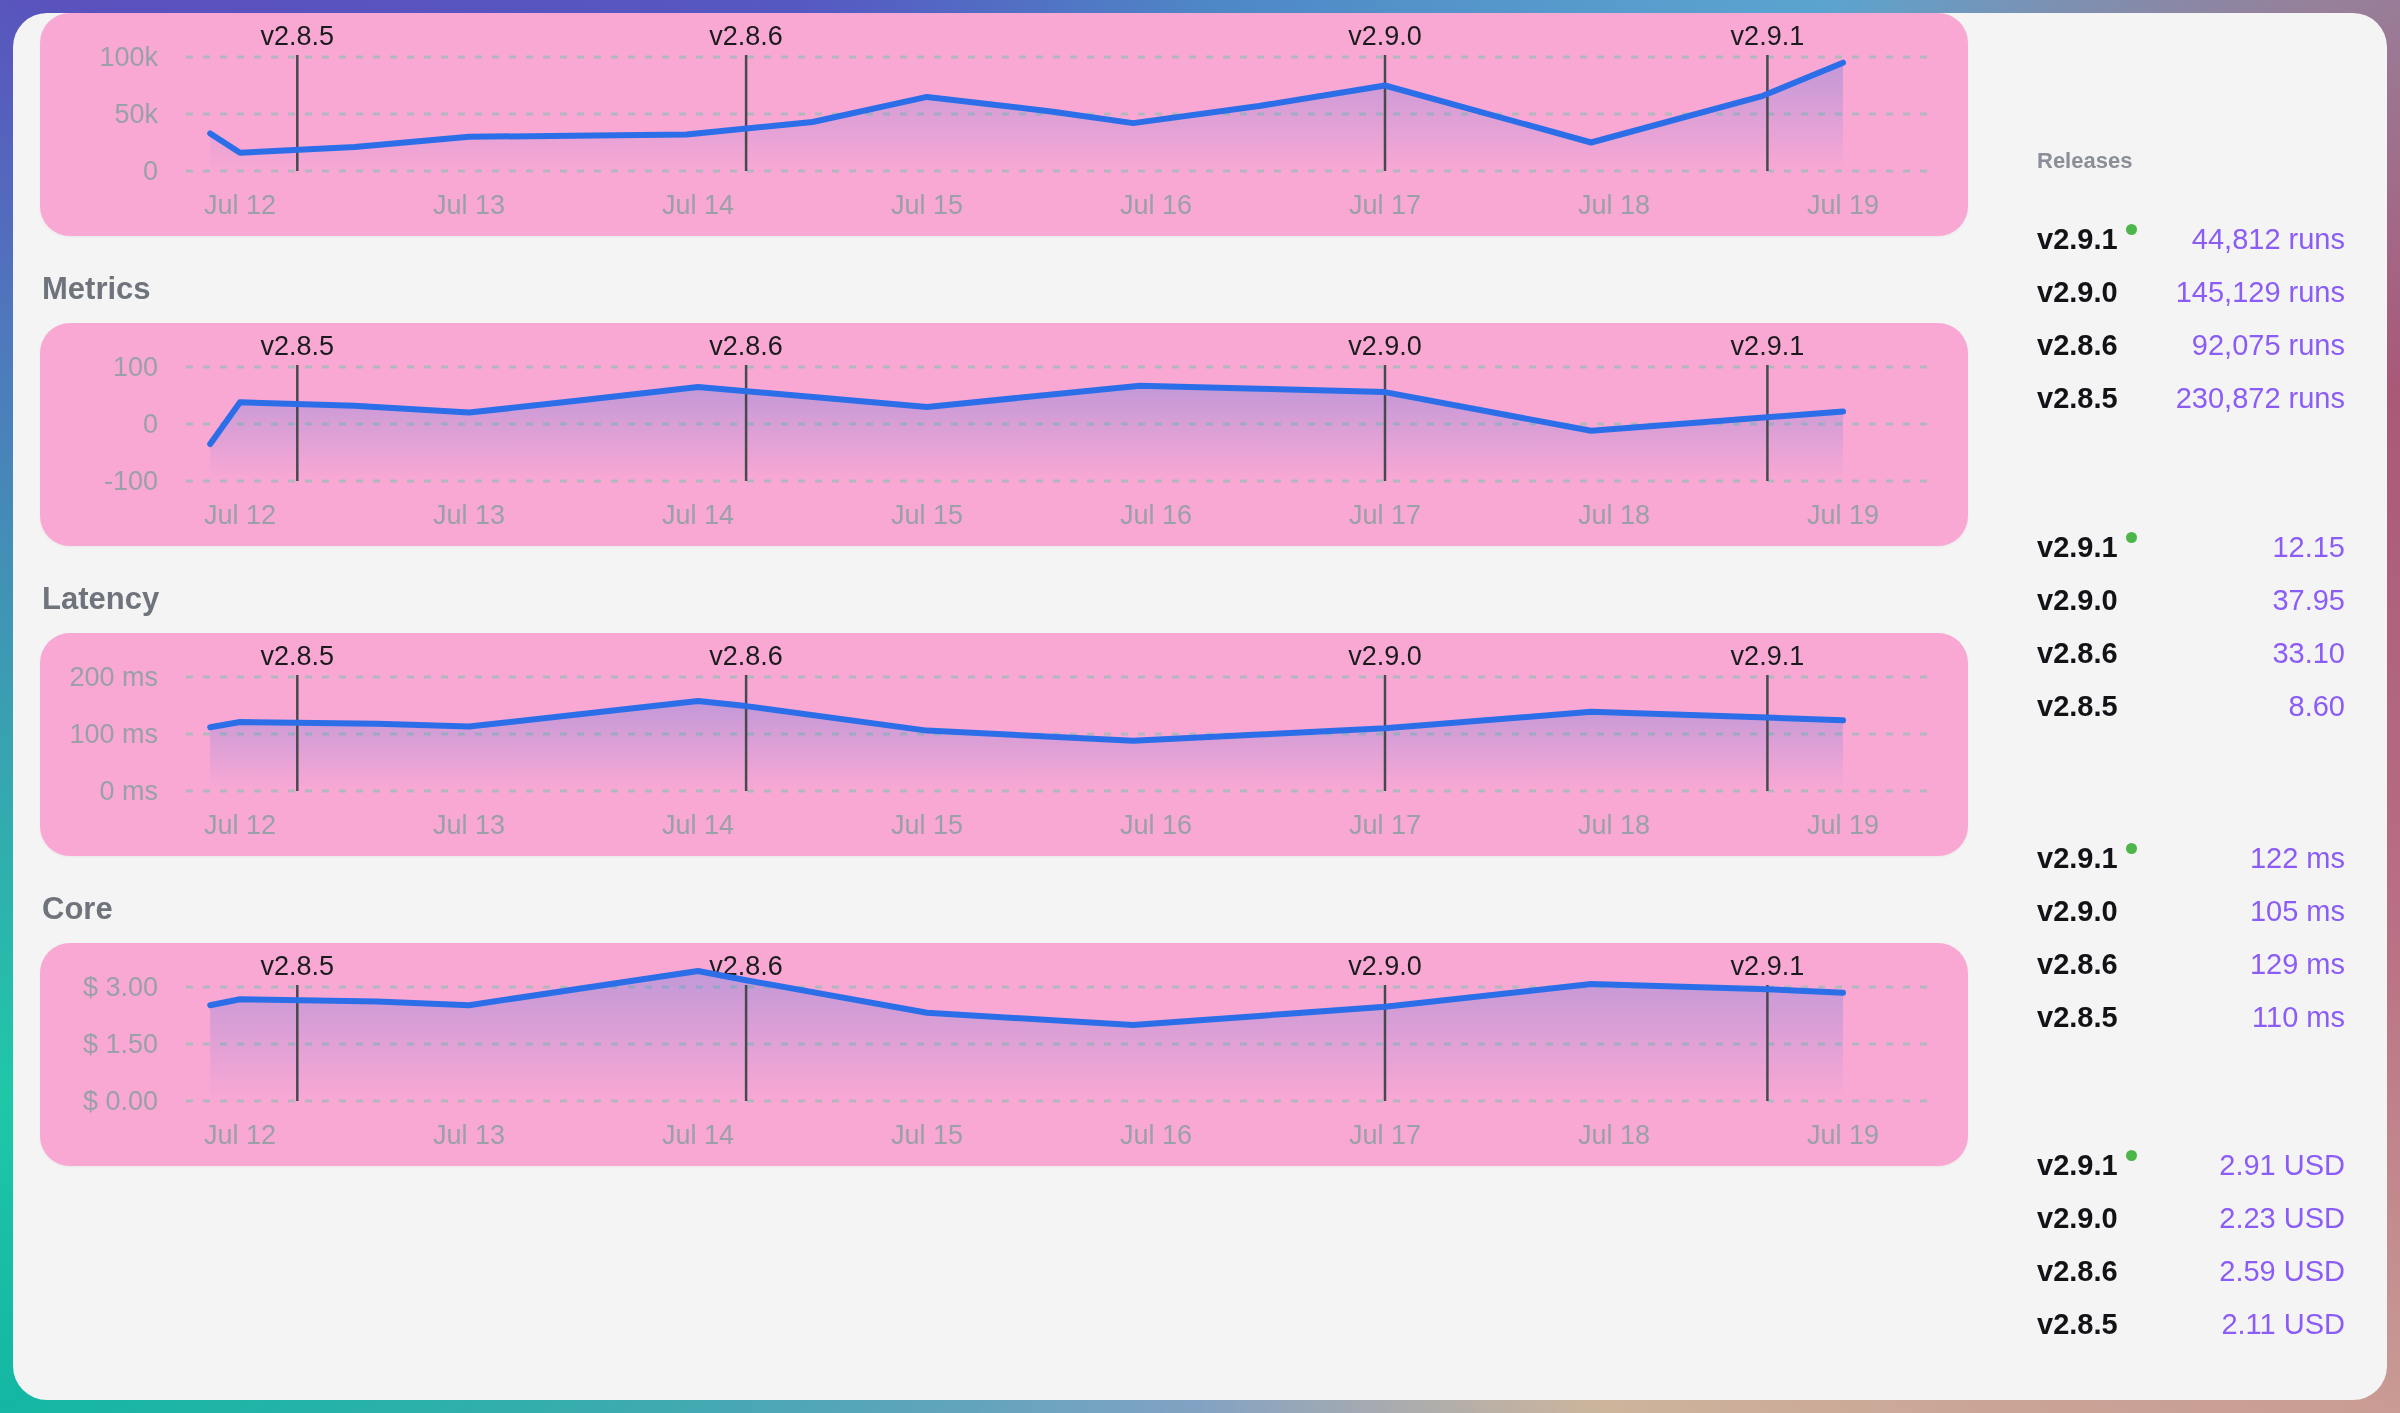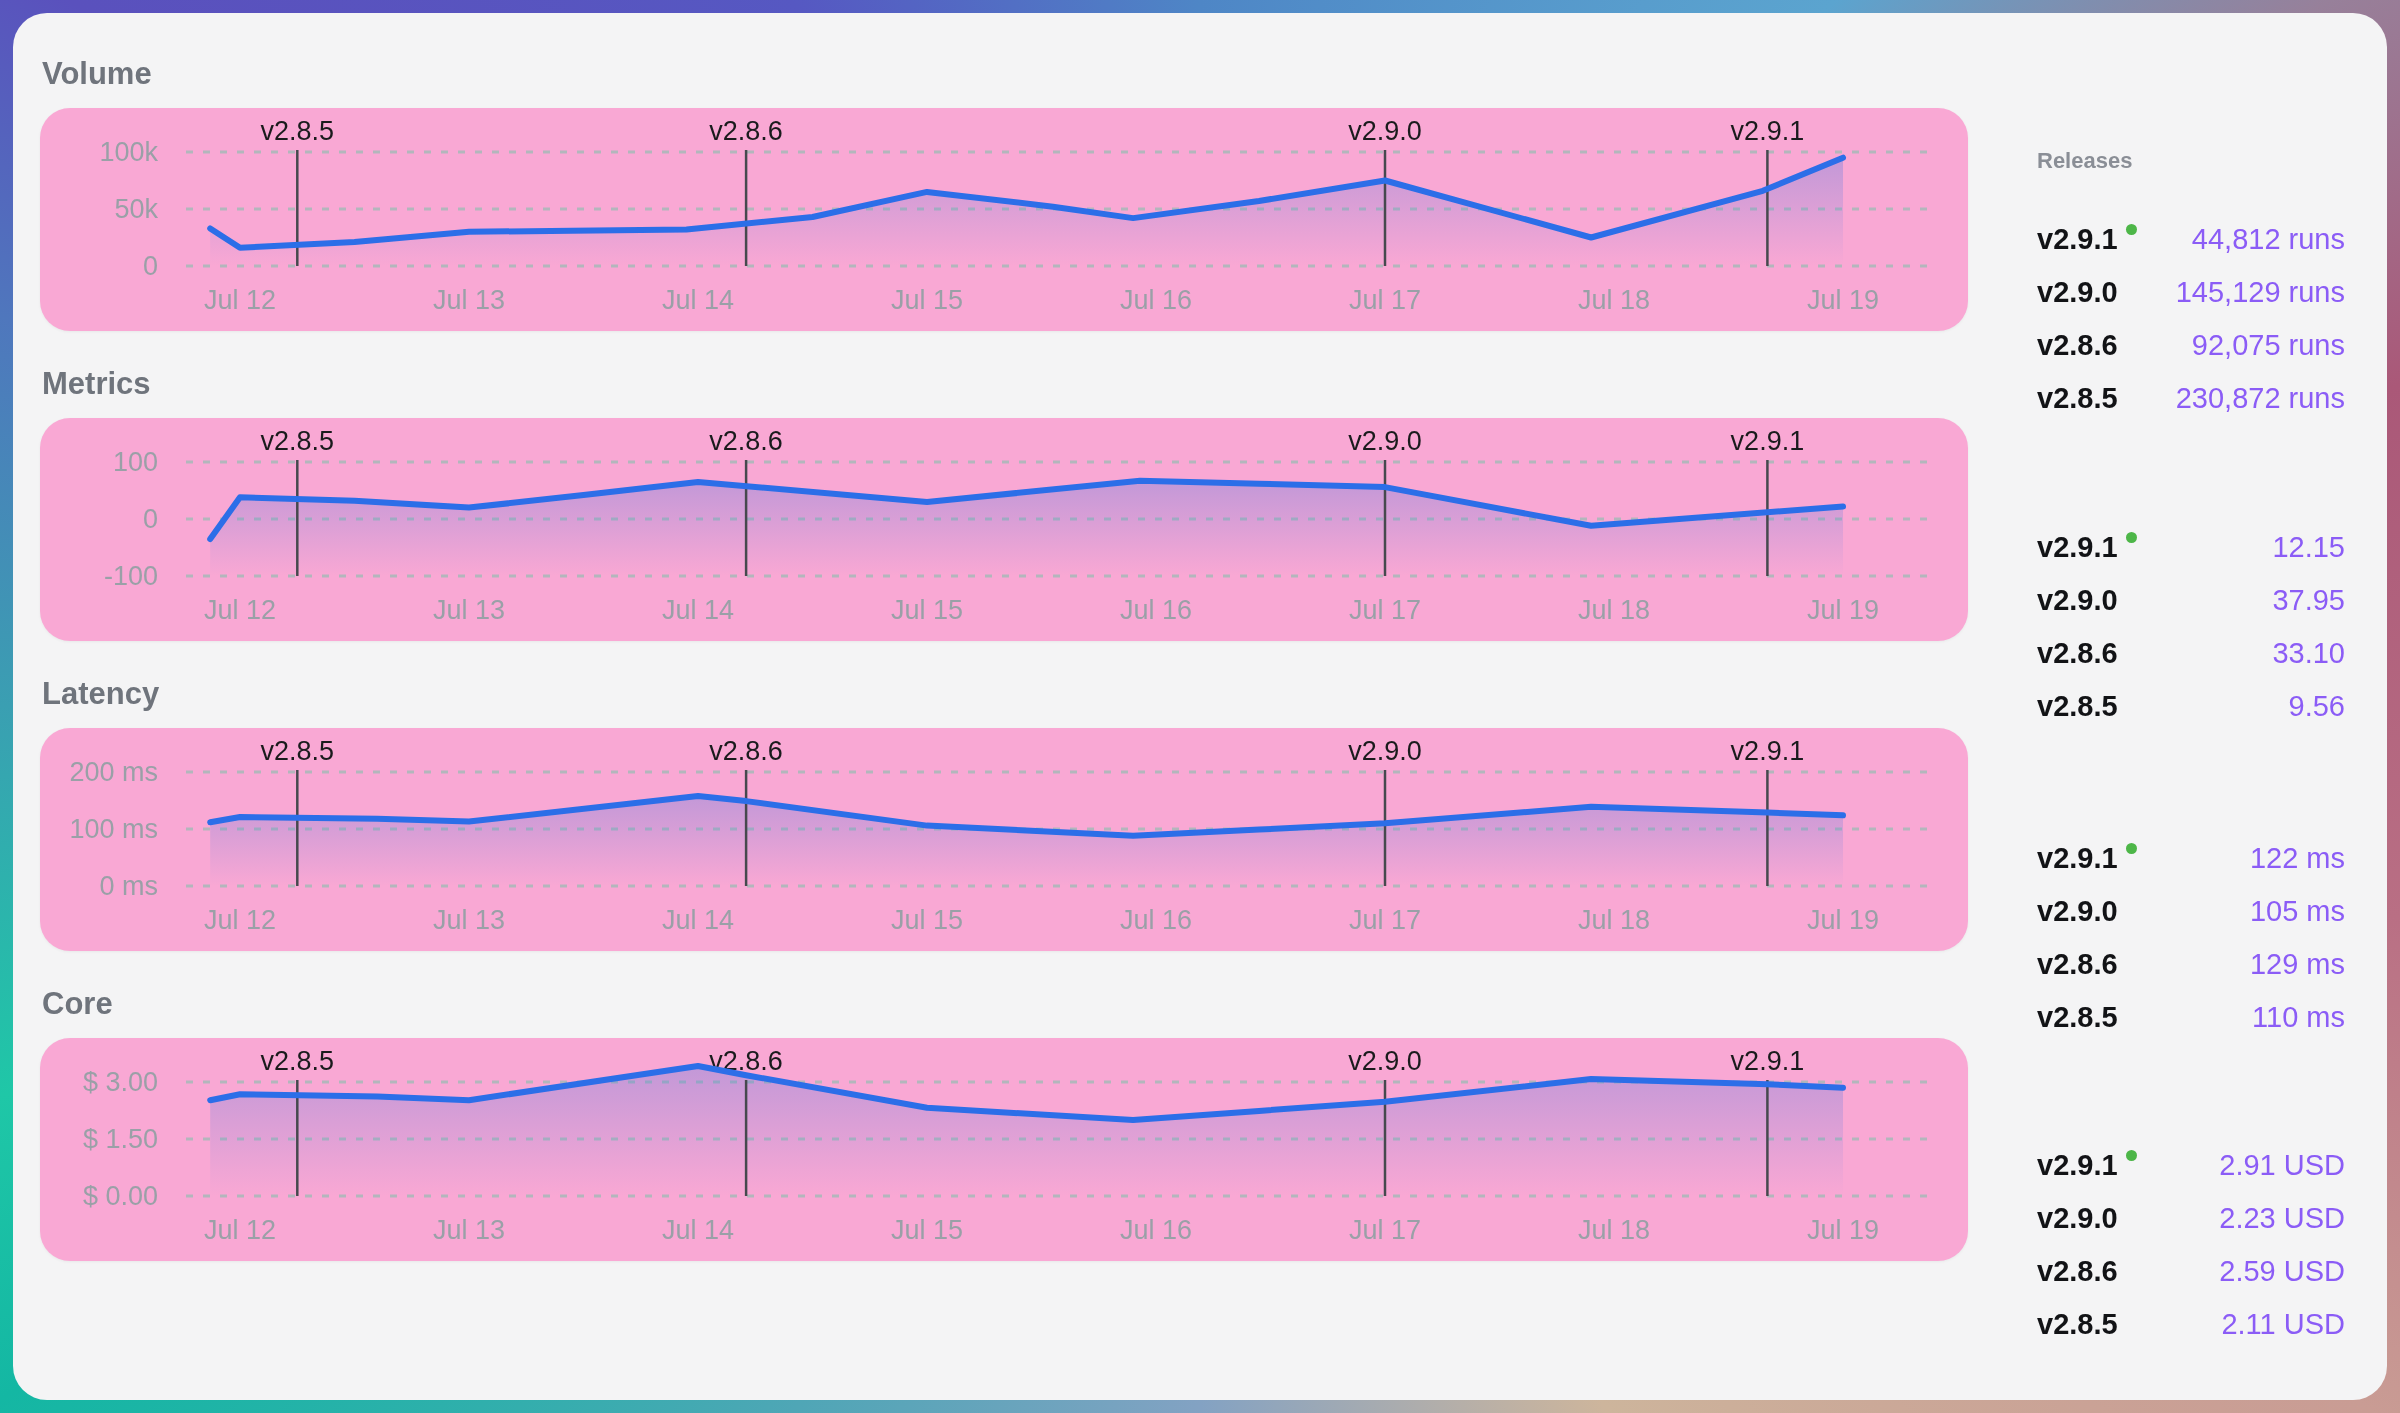--- a/index.html
+++ b/index.html
@@ -48,21 +48,20 @@
     background:#4db648;margin-left:8px;vertical-align:14px;
   }
 </style>
 </head>
 <body>
 
 <div class="panel">
 
   <div class="charts" id="charts-column">
       <div class="section">
-        <div class="sec-label">Volume</div>
         <div class="card">
           <svg width="1928" height="223" viewBox="0 0 1928 223" xmlns="http://www.w3.org/2000/svg">
             <defs>
               <linearGradient id="g0" x1="0" y1="0" x2="0" y2="1">
         <stop offset="0" stop-color="#4273e0" stop-opacity="0.30"></stop>
         <stop offset="1" stop-color="#4273e0" stop-opacity="0"></stop>
               </linearGradient>
             </defs>
             <line x1="146" y1="44.0" x2="1895" y2="44.0" stroke="#b3b6bc" stroke-width="3" stroke-dasharray="7 10"></line>
             <text x="118" y="53.0" text-anchor="end" font-size="27" fill="#9aa0a7">100k</text>
@@ -233,21 +232,21 @@
           <div class="release-row">
             <span class="release-version">v2.9.0</span>
             <span class="release-value">37.95</span>
           </div>
           <div class="release-row">
             <span class="release-version">v2.8.6</span>
             <span class="release-value">33.10</span>
           </div>
           <div class="release-row">
             <span class="release-version">v2.8.5</span>
-            <span class="release-value">9.56</span>
+            <span class="release-value">8.60</span>
           </div>
         </div>
         <div class="release-group" style="top: 819px;">
           <div class="release-row">
             <span class="release-version">v2.9.1<span class="dot"></span></span>
             <span class="release-value">122 ms</span>
           </div>
           <div class="release-row">
             <span class="release-version">v2.9.0</span>
             <span class="release-value">105 ms</span>

